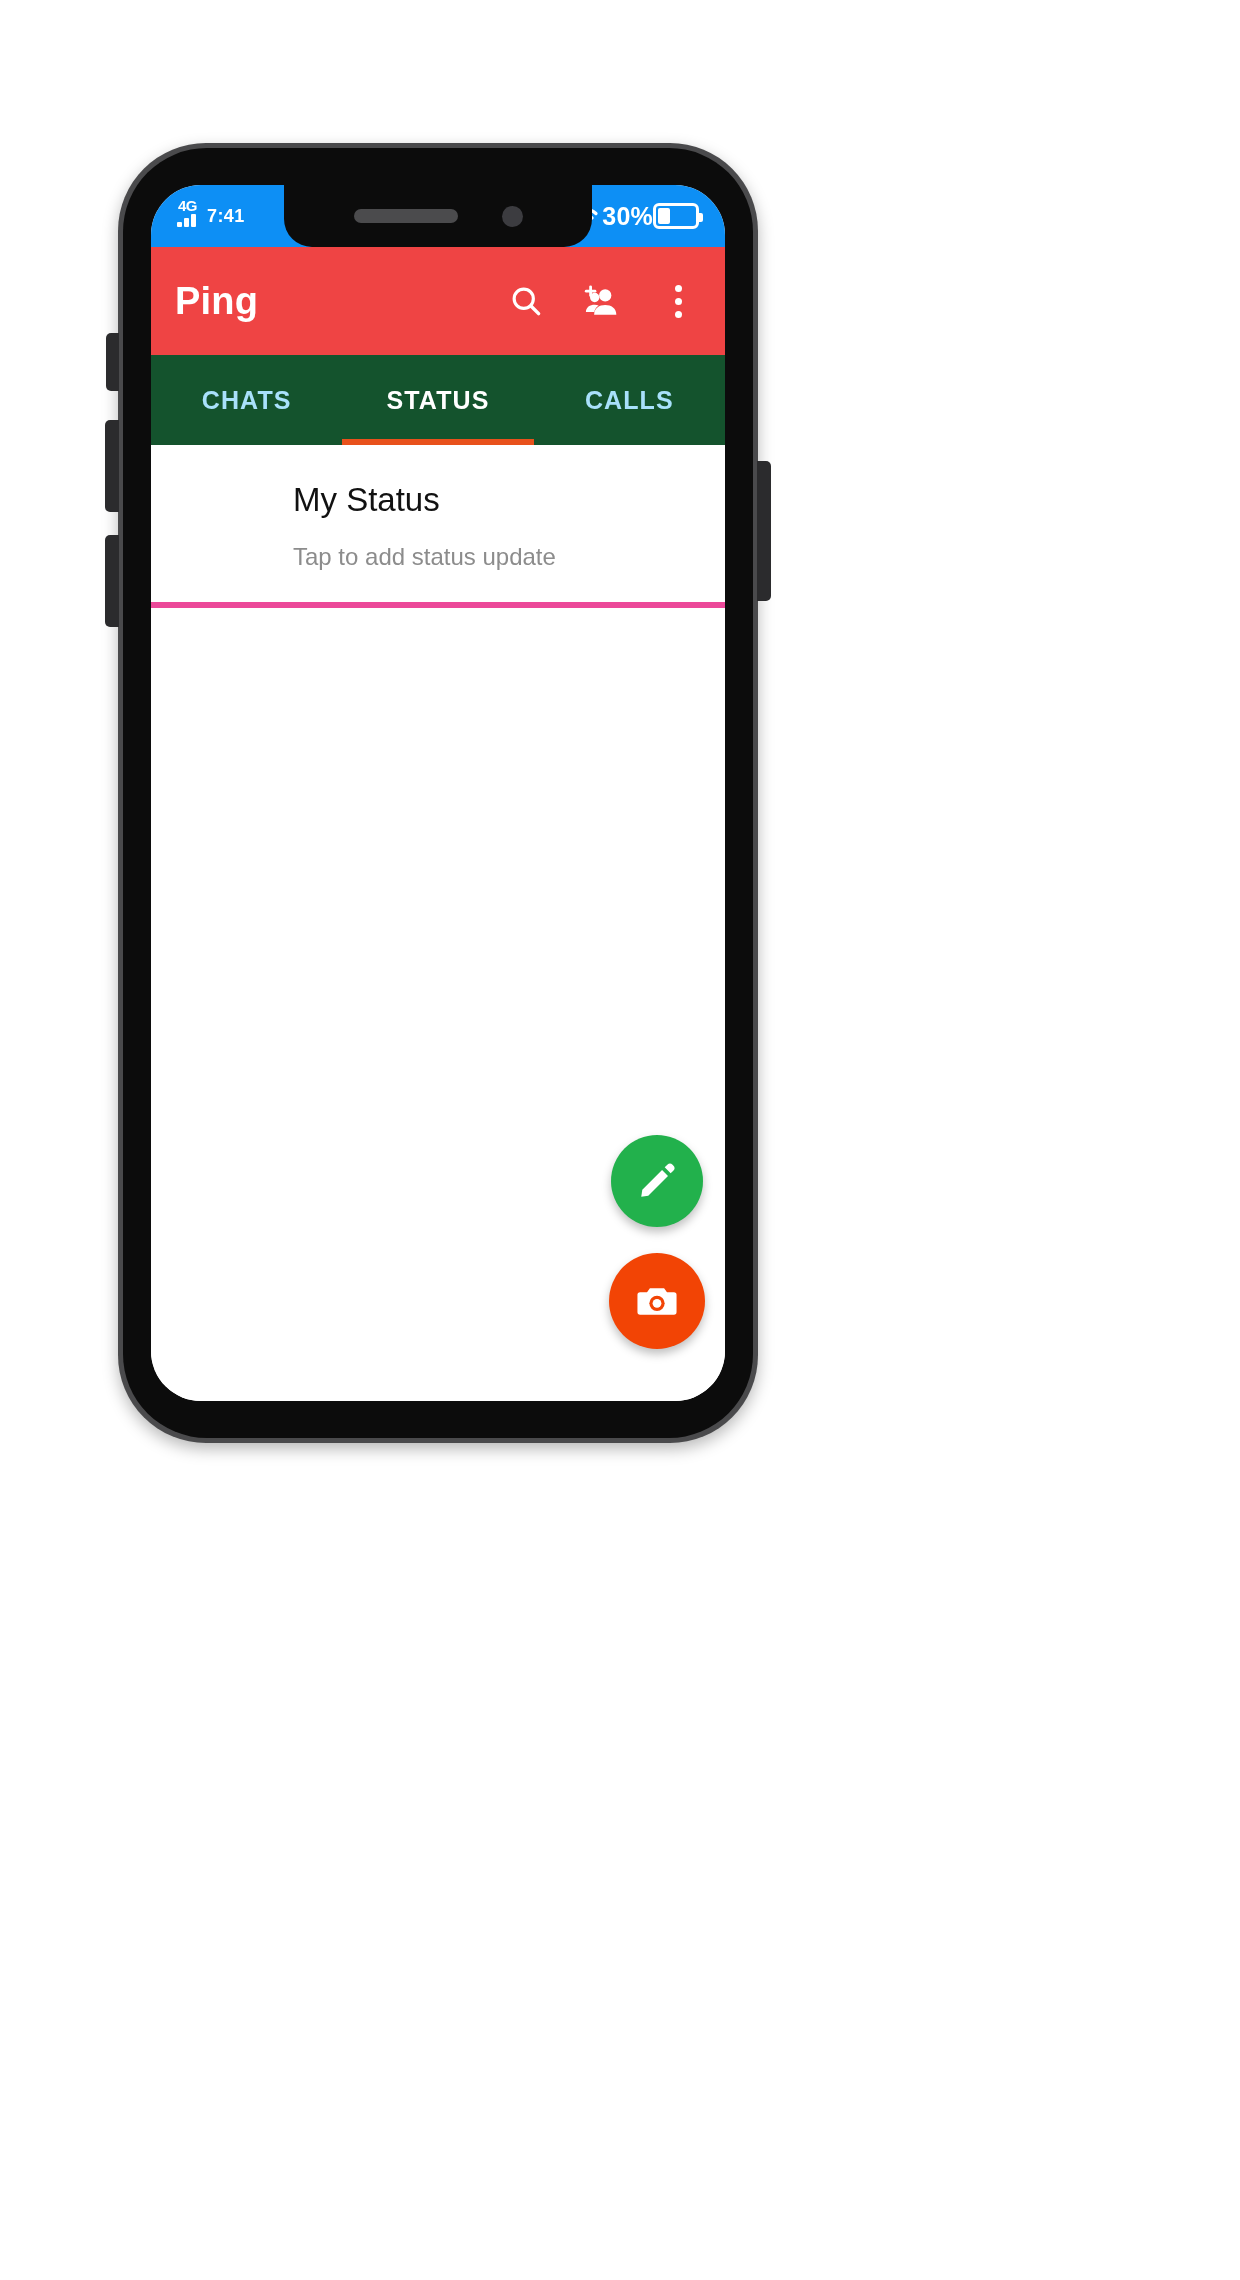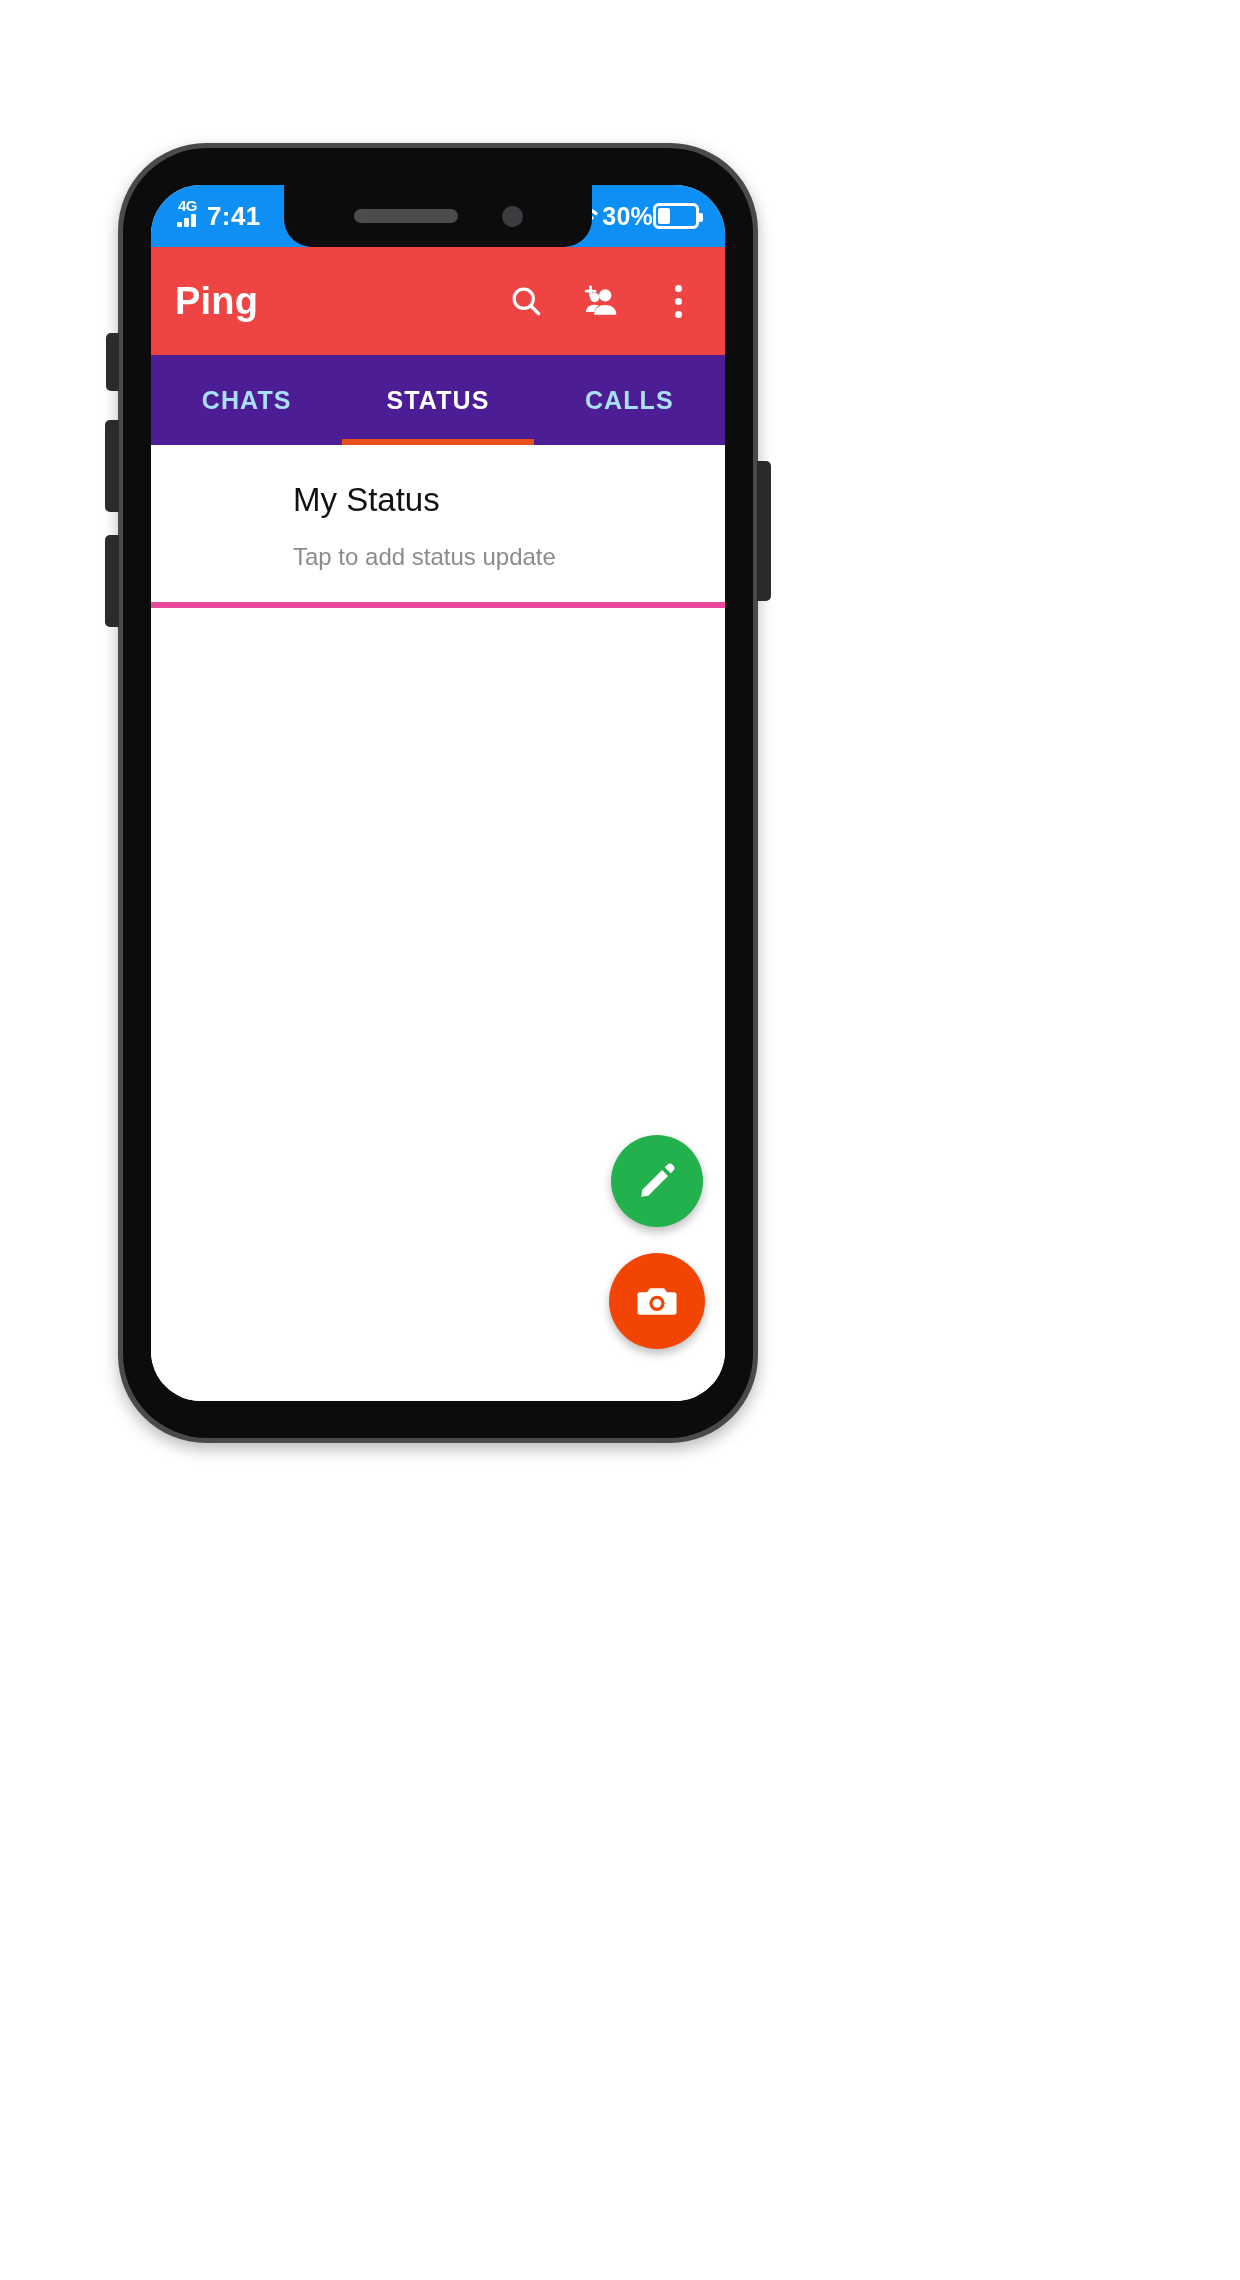--- a/index.html
+++ b/index.html
@@ -102,21 +102,21 @@
     bottom: 6px; left: 2px;
     display: flex;
     align-items: flex-end;
     gap: 2px;
   }
   .sig-bars i { display: block; width: 5px; background: #fff; border-radius: 1px; }
   .sig-bars i:nth-child(1) { height: 5px; }
   .sig-bars i:nth-child(2) { height: 9px; }
   .sig-bars i:nth-child(3) { height: 13px; }
   .sb-time {
-    font-size: 26px;
+    font-size: 18px;
     font-weight: bold;
     letter-spacing: 0.4px;
   }
   .wifi-icon { width: 34px; height: 28px; display: block; }
   .sb-batt-text {
     font-size: 25px;
     font-weight: bold;
     letter-spacing: 0.2px;
   }
   .battery {
@@ -217,21 +217,21 @@
     display: block;
   }
 
   
   .tabs {
     position: absolute;
     left: 0;
     top: 170px;
     width: 100%;
     height: 90px;
-    background: #4c1d95;
+    background: #14532d;
     display: flex;
     z-index: 2;
   }
   .tab {
     flex: 1;
     display: flex;
     align-items: center;
     justify-content: center;
     position: relative;
     cursor: pointer;

